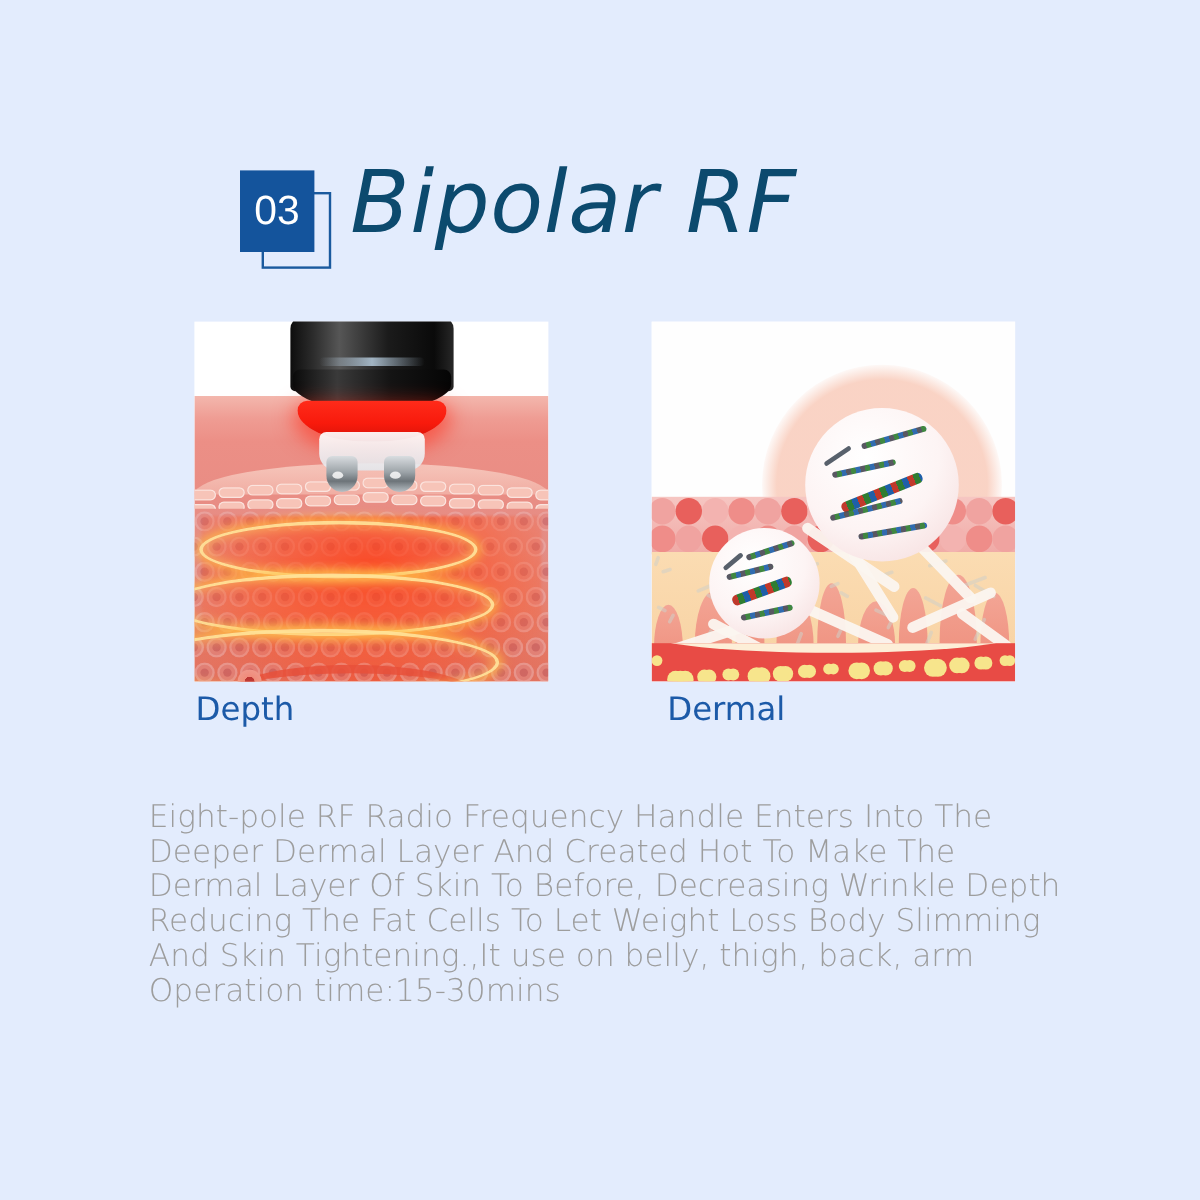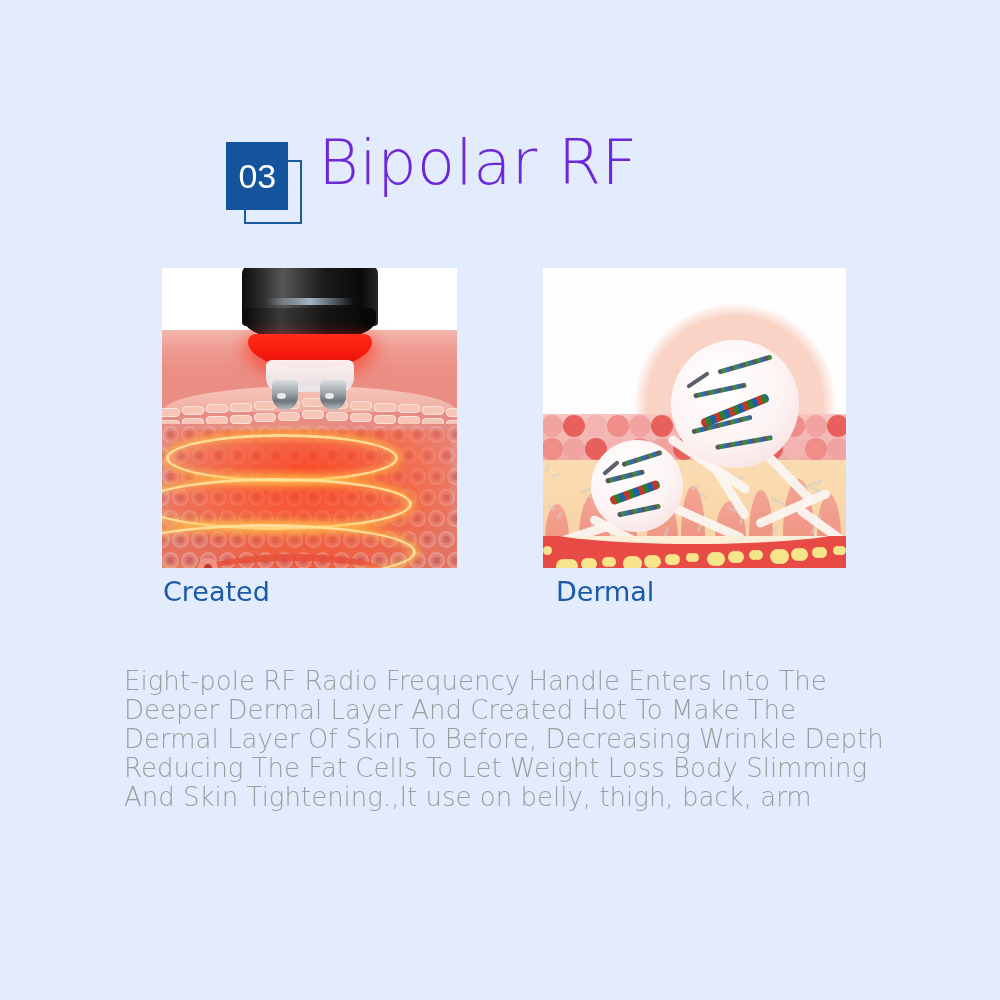--- a/index.html
+++ b/index.html
@@ -24,23 +24,24 @@
   .badge-fill {
     position:absolute; left:0px; top:6px; width:62px; height:68px;
     background:#14549c;
     display:flex; align-items:center; justify-content:center;
   }
   .badge-num {
     color:#ffffff; font-size:34px; line-height:1; font-weight:400;
     letter-spacing:0px; font-family:"Liberation Sans", sans-serif;
   }
   .title {
-    color:#6d28d9; font-size:62px; line-height:1.0; font-weight:300;
+    color:#0c4a6e; font-size:72px; line-height:1.0; font-weight:300;
     letter-spacing:0.5px; margin-left:14px; margin-top:4px;
     font-family:"DejaVu Sans", sans-serif;
+    font-style:italic;
   }
 
   
   .panels { position:absolute; left:0; top:268px; width:1000px; height:300px; }
   .panel { position:absolute; top:0; background:#ffffff; overflow:hidden; }
   .panel-before { left:162px; width:295px; height:300px; }
   .panel-after  { left:543px; width:303px; height:300px; }
 
   
   .b-skin {
@@ -507,21 +508,22 @@
           <div class="a-fib sm" style="position: absolute; left: 30px; top: 16px; width: 42px; transform: rotate(-18deg);"></div>
           <div class="a-fib dark" style="position: absolute; left: 10px; top: 26px; width: 20px; transform: rotate(-40deg);"></div>
           <div class="a-fib sm" style="position: absolute; left: 14px; top: 34px; width: 40px; transform: rotate(-14deg);"></div>
           <div class="a-fib big" style="position: absolute; left: 18px; top: 48px; width: 52px; transform: rotate(-20deg);"></div>
           <div class="a-fib sm" style="position: absolute; left: 26px; top: 68px; width: 44px; transform: rotate(-12deg);"></div>
         </div>
     </div>
   </div>
 
   <div class="labels">
-    <div class="label label-before">Created</div>
+    <div class="label label-before">Depth</div>
     <div class="label label-after">Dermal</div>
   </div>
 
   <div class="body-copy">
     <span>Eight-pole RF Radio Frequency Handle Enters Into The Deeper Dermal Layer And Created Hot To Make The Dermal Layer Of Skin To Before, Decreasing Wrinkle Depth Reducing The Fat Cells To Let Weight Loss Body Slimming And Skin Tightening.,It use on belly, thigh, back, arm</span>
+    <span class="op">Operation time:15-30mins</span>
   </div>
 
 </div>
 
 </body></html>

